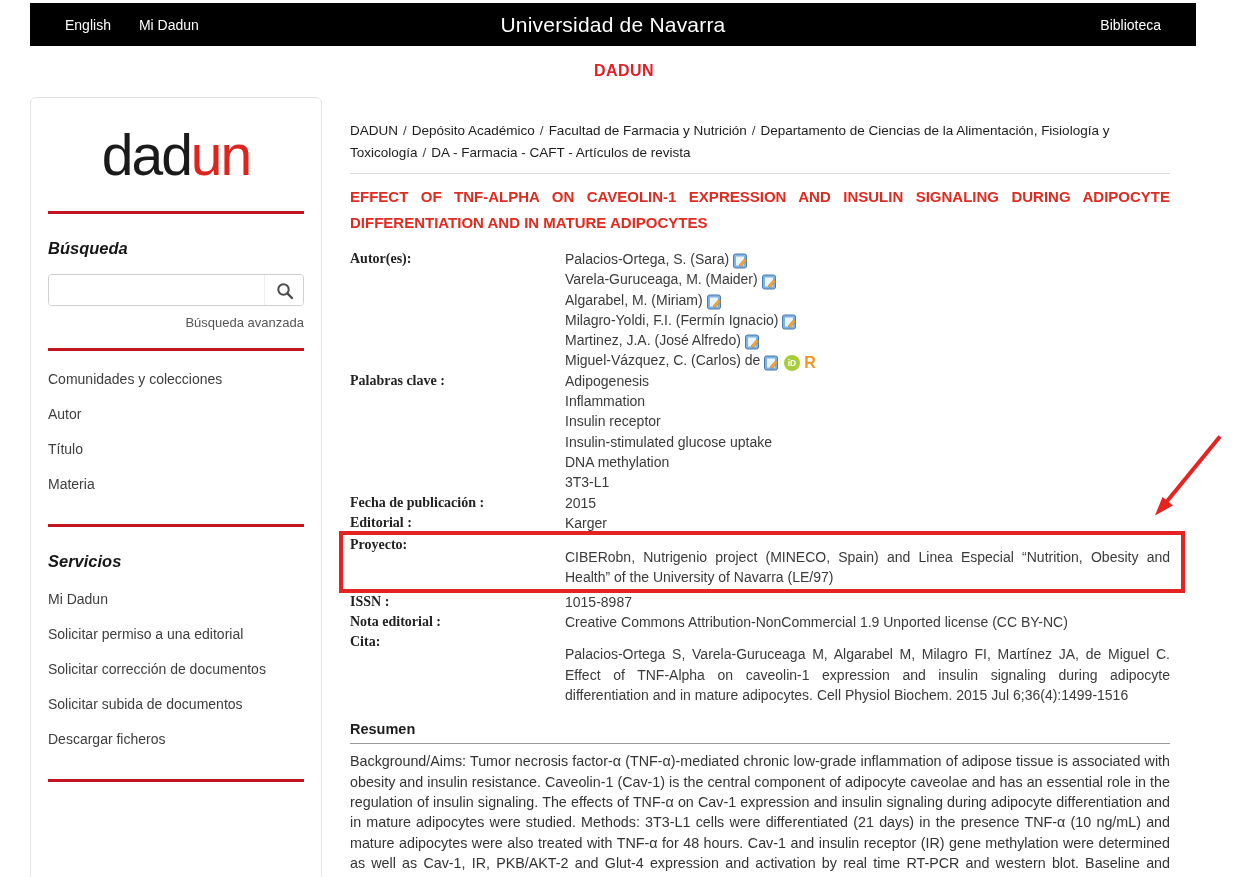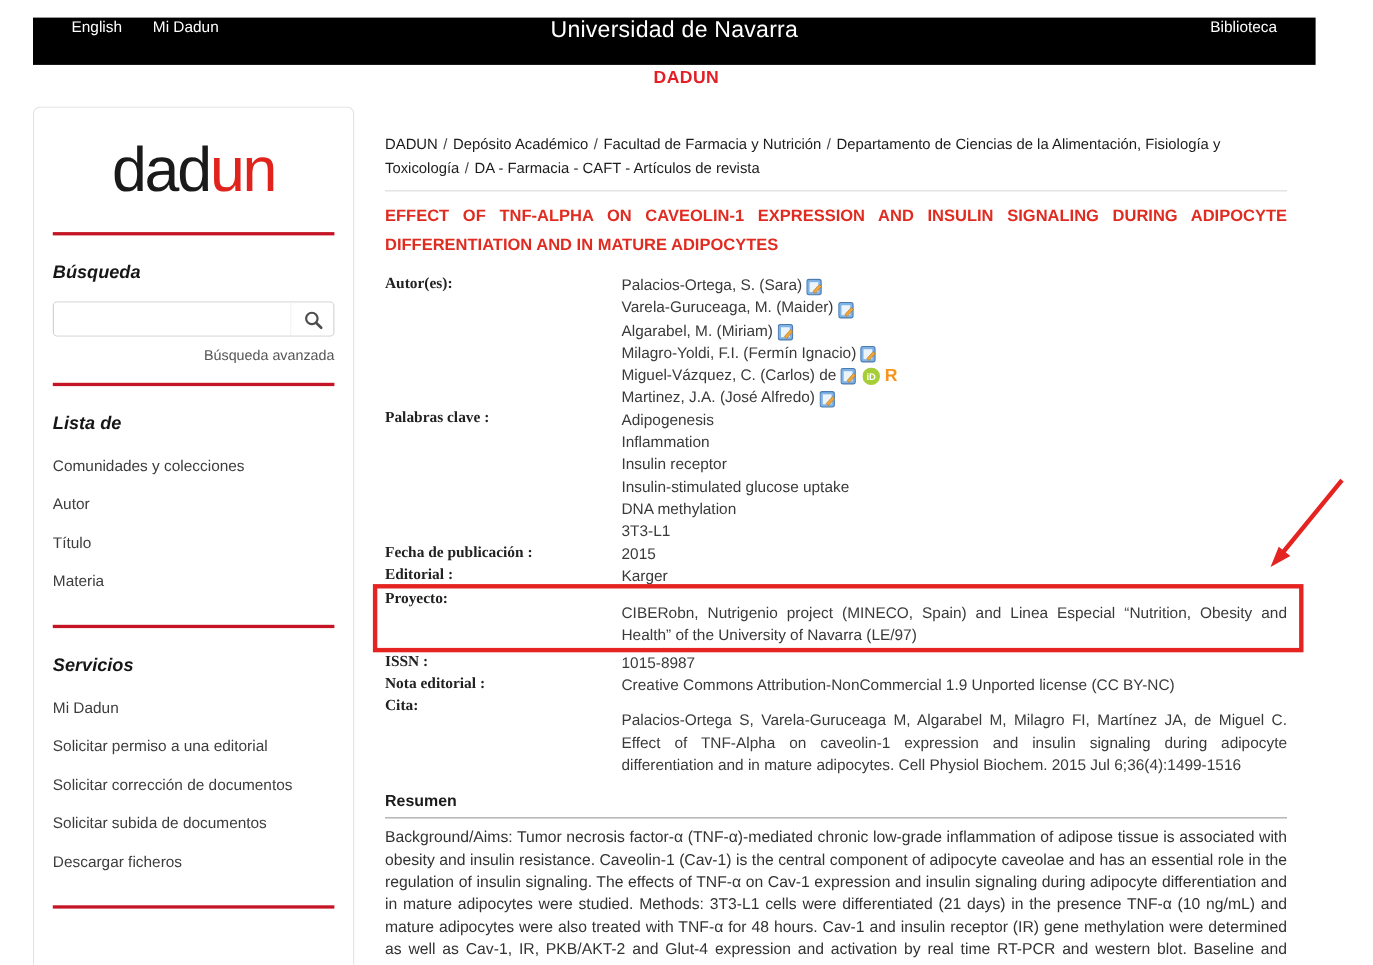--- a/index.html
+++ b/index.html
@@ -1,22 +1,22 @@
 <!DOCTYPE html>
 <html><head>
 <meta charset="utf-8">
 <style>
   * { margin:0; padding:0; box-sizing:border-box; }
   html,body { width:1248px; height:877px; background:#fff; overflow:hidden;
               font-family:"Liberation Sans", sans-serif; color:#333; }
   body { position:relative; }
 
   
-  .topbar { position:absolute; left:30px; top:16px; width:1166px; height:43px;
-            background:#000; color:#fff; display:flex; align-items:flex-start; }
+  .topbar { position:absolute; left:30px; top:3px; width:1166px; height:43px;
+            background:#000; color:#fff; display:flex; align-items:center; }
   .topbar .left { display:flex; gap:28px; margin-left:35px; }
   .topbar a { color:#fff; text-decoration:none; font-size:14px; cursor:pointer; }
   .topbar .brand { position:absolute; left:0; right:0; text-align:center;
                    font-size:21px; font-weight:400; letter-spacing:.2px; pointer-events:none; }
   .topbar .right { margin-left:auto; margin-right:35px; position:relative; z-index:2; }
 
   
   .site-title { position:absolute; top:62px; left:0; width:1248px; text-align:center;
                 font-size:16px; font-weight:bold; letter-spacing:.4px; color:#e31e25; }
 
@@ -112,21 +112,20 @@
               <circle cx="7.5" cy="7.5" r="5.2" fill="none" stroke="#4d4d4d" stroke-width="2"></circle>
               <line x1="11.6" y1="11.6" x2="16" y2="16" stroke="#4d4d4d" stroke-width="2.4" stroke-linecap="round"></line>
             </svg>
         </span>
       </button>
     </div>
     <a class="adv-link">Búsqueda avanzada</a>
     <hr class="red-divider" style="margin-top:18px">
 
     <div class="side-section">
-      <div class="side-heading">Lista de</div>
       <a class="side-link">Comunidades y colecciones</a>
       <a class="side-link">Autor</a>
       <a class="side-link">Título</a>
       <a class="side-link">Materia</a>
     </div>
     <hr class="red-divider" style="margin-top:30px">
 
     <div class="side-section">
       <div class="side-heading">Servicios</div>
       <a class="side-link">Mi Dadun</a>
@@ -179,39 +178,39 @@
           </div>
           <div class="vline">
             <a>Milagro-Yoldi, F.I. (Fermín Ignacio)</a>
             <span class="icon16"><svg viewBox="0 0 16 16" width="16" height="16">
                   <rect x="0.5" y="1" width="13" height="14" rx="2" fill="#7fb2e5" stroke="#4c7bb0"></rect>
                   <rect x="3" y="3.5" width="8" height="9" fill="#ffffff" opacity="0.85"></rect>
                   <path d="M6 12 L11.8 5.6 L13.8 7.4 L8 13.8 Z" fill="#f0a63c" stroke="#b57a1e" stroke-width="0.6"></path>
                 </svg></span>
           </div>
           <div class="vline">
+            <a>Martinez, J.A. (José Alfredo)</a>
+            <span class="icon16"><svg viewBox="0 0 16 16" width="16" height="16">
+                  <rect x="0.5" y="1" width="13" height="14" rx="2" fill="#7fb2e5" stroke="#4c7bb0"></rect>
+                  <rect x="3" y="3.5" width="8" height="9" fill="#ffffff" opacity="0.85"></rect>
+                  <path d="M6 12 L11.8 5.6 L13.8 7.4 L8 13.8 Z" fill="#f0a63c" stroke="#b57a1e" stroke-width="0.6"></path>
+                </svg></span>
+          </div>
+          <div class="vline">
             <a>Miguel-Vázquez, C. (Carlos) de</a>
             <span class="icon16"><svg viewBox="0 0 16 16" width="16" height="16">
                   <rect x="0.5" y="1" width="13" height="14" rx="2" fill="#7fb2e5" stroke="#4c7bb0"></rect>
                   <rect x="3" y="3.5" width="8" height="9" fill="#ffffff" opacity="0.85"></rect>
                   <path d="M6 12 L11.8 5.6 L13.8 7.4 L8 13.8 Z" fill="#f0a63c" stroke="#b57a1e" stroke-width="0.6"></path>
                 </svg></span>
             <span class="icon16"><svg viewBox="0 0 16 16" width="16" height="16">
                   <circle cx="8" cy="8" r="8" fill="#a6ce39"></circle>
                   <text x="8" y="11.2" font-size="8.5" font-weight="bold" fill="#fff" text-anchor="middle" font-family="Liberation Sans, sans-serif">iD</text>
                 </svg></span>
             <span class="rsid">R</span>
-          </div>
-          <div class="vline">
-            <a>Martinez, J.A. (José Alfredo)</a>
-            <span class="icon16"><svg viewBox="0 0 16 16" width="16" height="16">
-                  <rect x="0.5" y="1" width="13" height="14" rx="2" fill="#7fb2e5" stroke="#4c7bb0"></rect>
-                  <rect x="3" y="3.5" width="8" height="9" fill="#ffffff" opacity="0.85"></rect>
-                  <path d="M6 12 L11.8 5.6 L13.8 7.4 L8 13.8 Z" fill="#f0a63c" stroke="#b57a1e" stroke-width="0.6"></path>
-                </svg></span>
           </div>
         </div>
       </div>
 
       <div class="mrow">
         <div class="mlabel">Palabras clave :</div>
         <div class="mvalue">
           <div>Adipogenesis</div>
           <div>Inflammation</div>
           <div>Insulin receptor</div>

